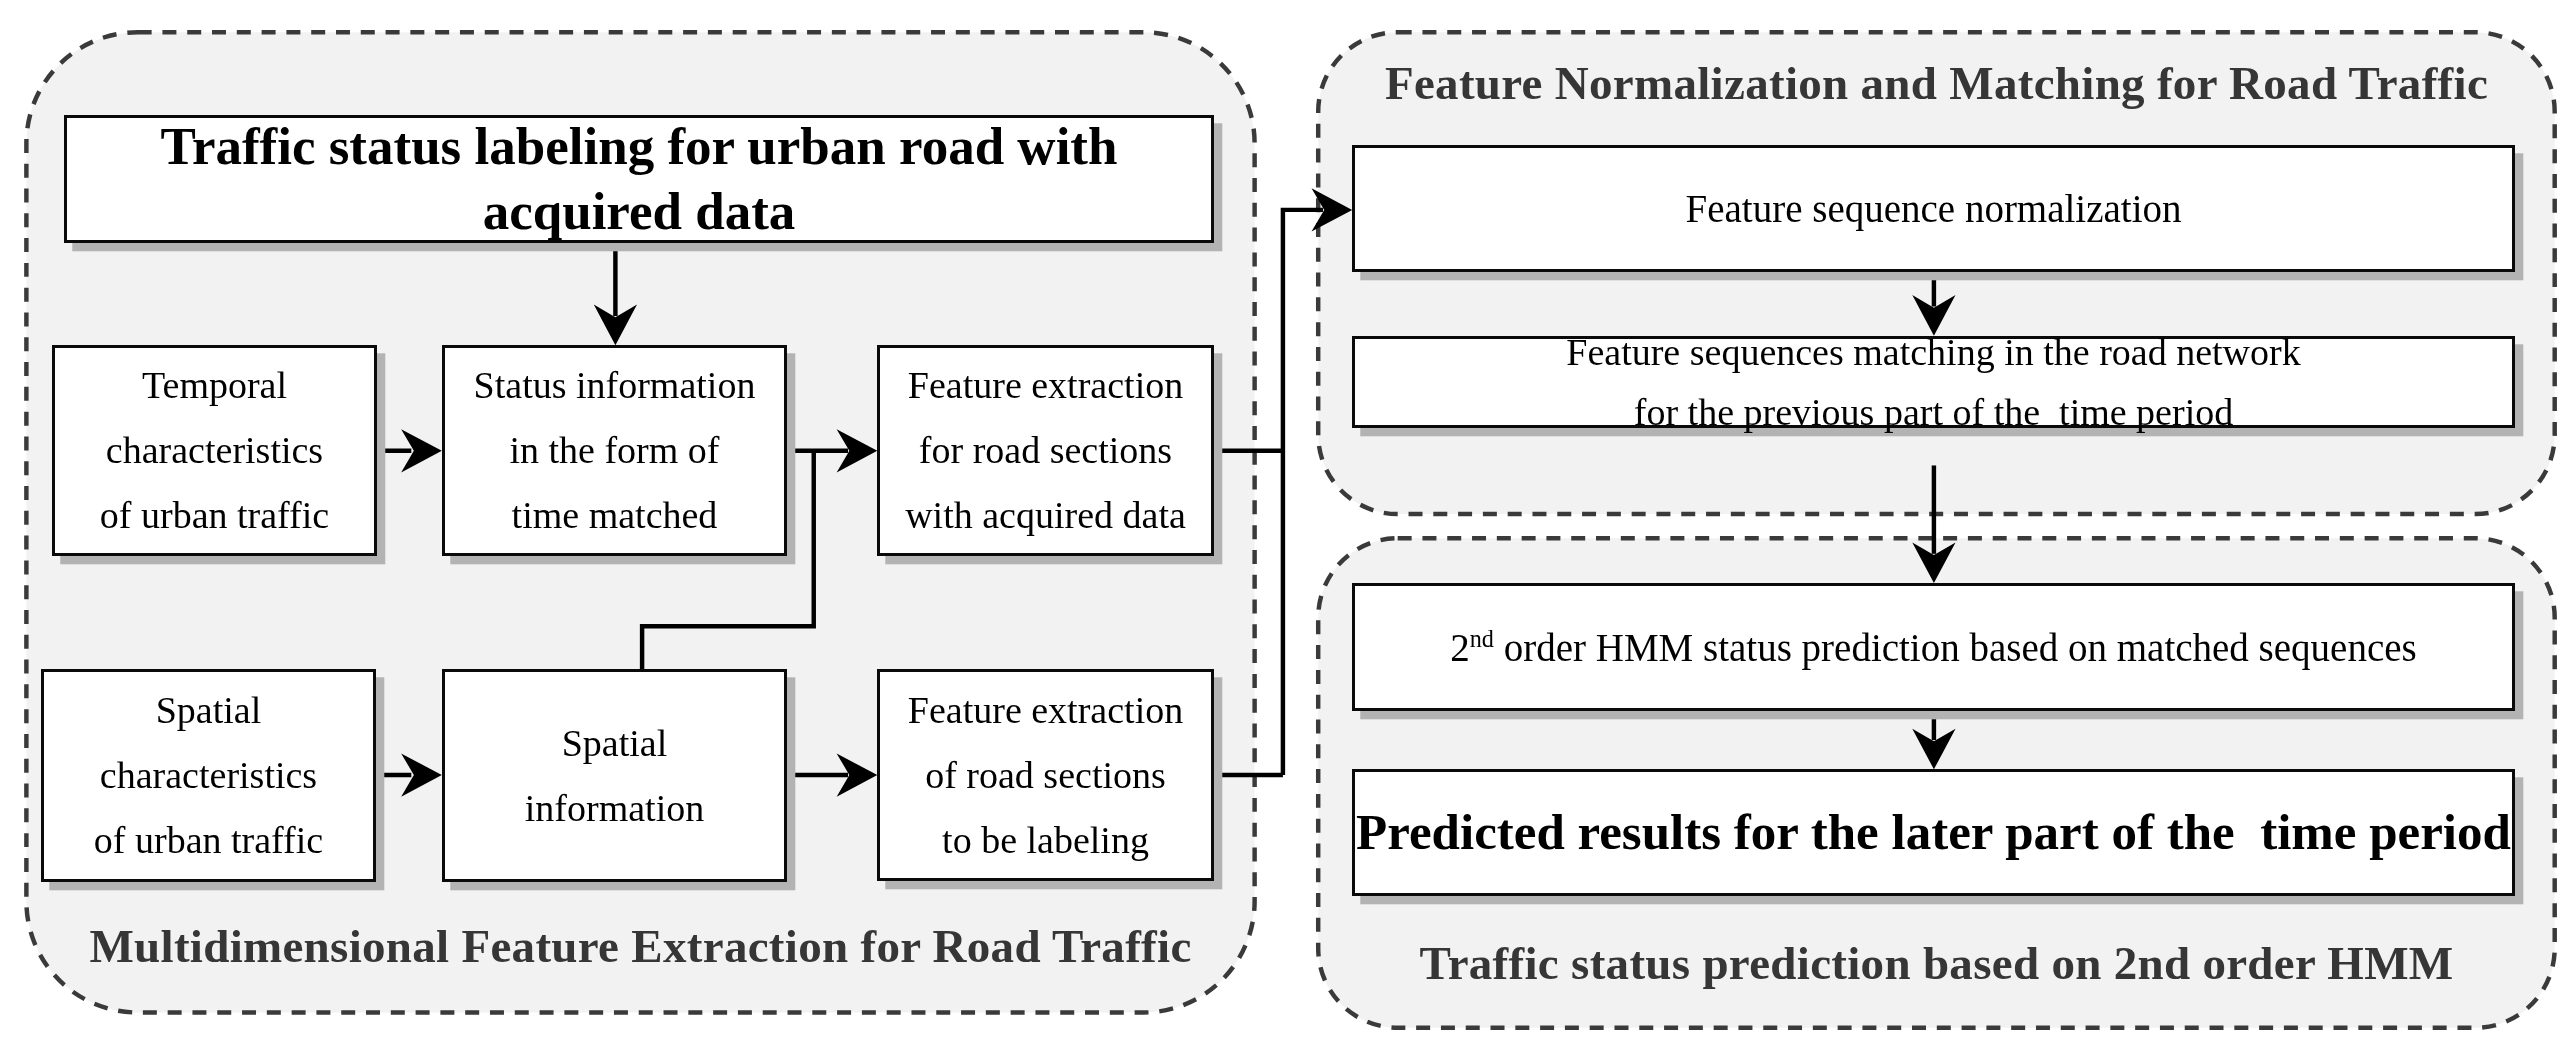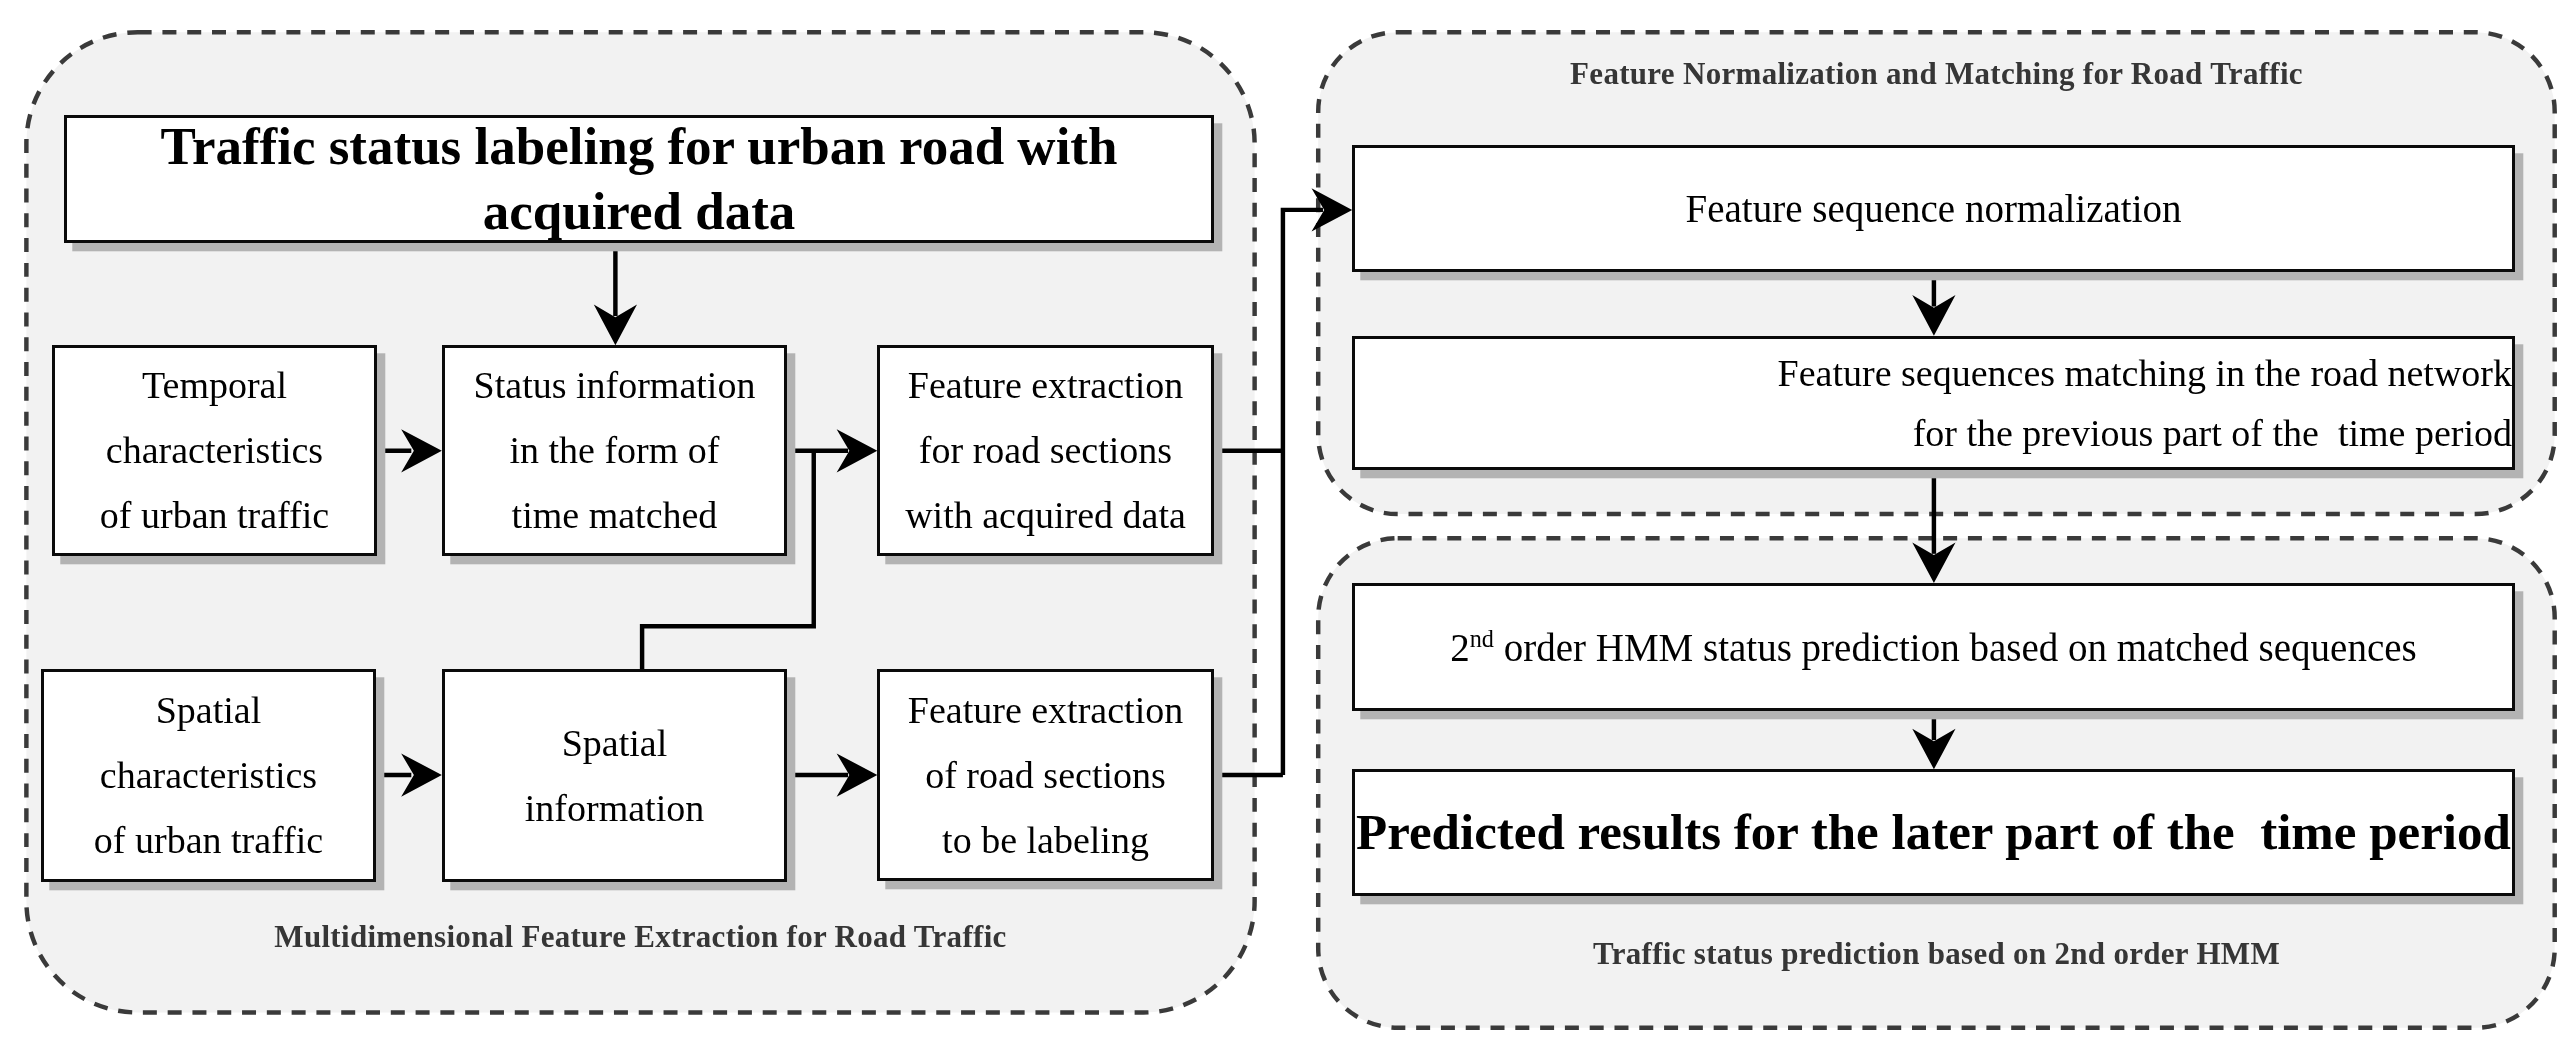--- a/index.html
+++ b/index.html
@@ -42,21 +42,21 @@
   .box.single{font-size:39px;}
   .box .one{white-space:pre-wrap;}
   .box.hbold{font-weight:bold;font-size:53px;}
   .box.rbold{font-weight:bold;font-size:51px;}
   .box.two-line .ln{line-height:60px;}
   .sup{font-size:0.62em;vertical-align:super;line-height:0;}
   .panel-title{
     position:absolute;
     text-align:center;
     font-weight:bold;
-    font-size:31px;
+    font-size:47px;
     color:var(--title-color);
     letter-spacing:0.3px;
     white-space:nowrap;
   }
 </style>
 </head>
 <body>
 
 <div class="canvas">
 
@@ -136,21 +136,21 @@
   </div>
 
   <div class="panel-title" style="left:24px;top:919px;width:1233px;text-align:center;">Multidimensional Feature Extraction for Road Traffic</div>
 
   <div class="panel-title" style="left:1316px;top:56px;width:1241px;">Feature Normalization and Matching for Road Traffic</div>
 
   <div class="box single" style="left:1352px;top:145px;width:1163px;height:127px;">
     <span class="one">Feature sequence normalization</span>
   </div>
 
-  <div class="box two-line" style="left:1352px;top:336px;width:1163px;height:134px;align-items:flex-end;">
+  <div class="box two-line" style="left:1352px;top:336px;width:1163px;height:92px;">
     <span class="ln">Feature sequences matching in the road network</span>
     <span class="ln">for the previous part of the  time period</span>
   </div>
 
   <div class="box single" style="left:1352px;top:583px;width:1163px;height:128px;">
     <span class="one"><span>2</span><span class="sup">nd</span><span> order HMM status prediction based on matched sequences</span></span>
   </div>
 
   <div class="box rbold" style="left:1352px;top:769px;width:1163px;height:127px;">
     <span class="one">Predicted results for the later part of the  time period</span>

